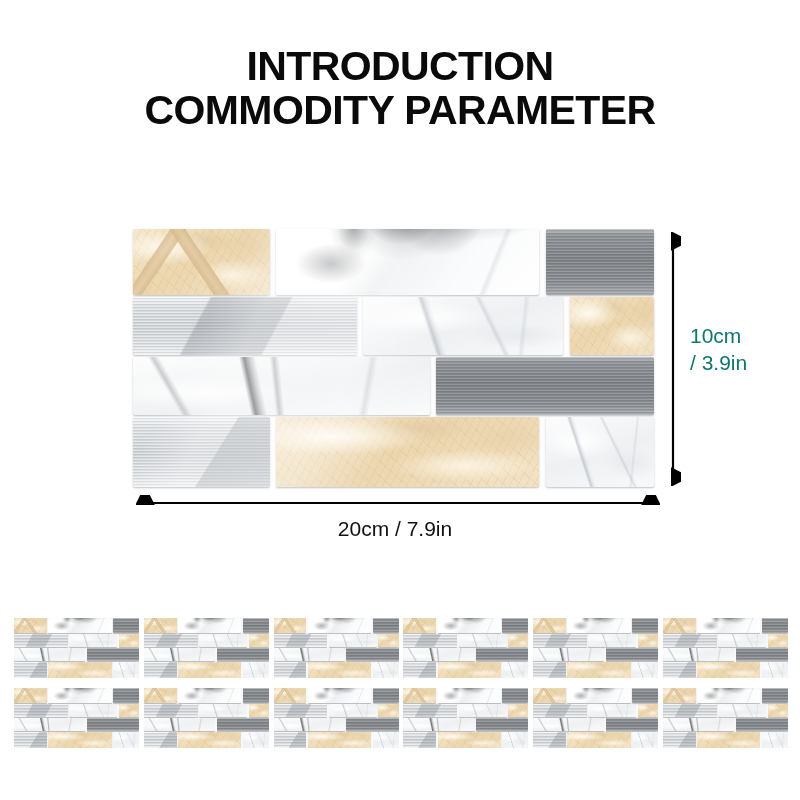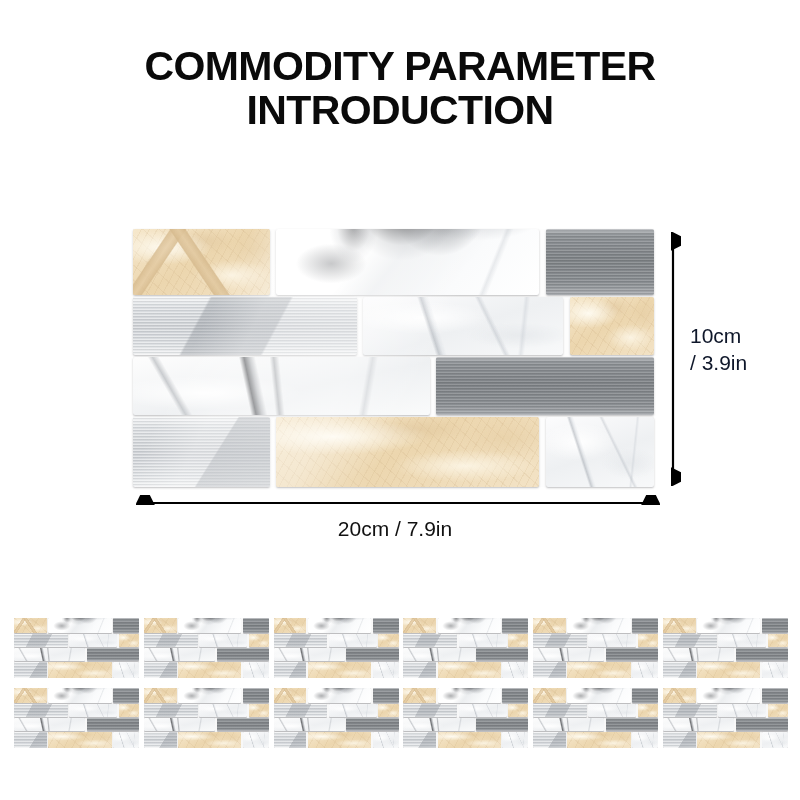--- a/index.html
+++ b/index.html
@@ -217,21 +217,21 @@
     top: 232px;
     width: 16px;
     height: 254px;
   }
   #dim-vertical-label {
     position: absolute;
     left: 690px;
     top: 322px;
     font-size: 21px;
     line-height: 27px;
-    color: #0f172a;
+    color: #0f766e;
     white-space: nowrap;
   }
   #dim-horizontal {
     position: absolute;
     left: 136px;
     top: 495px;
     width: 524px;
     height: 16px;
   }
   #dim-horizontal-label {
@@ -266,22 +266,22 @@
   .thumb .tile-row { position: absolute; }
   .thumb .tile {
     border-radius: 1px;
     box-shadow: 0 0.5px 1px rgba(90,90,95,0.40);
   }
 </style>
 </head>
 <body>
 
 <div id="heading-block">
+  <div id="title-line-2">INTRODUCTION</div>
   <div id="title-line-1">COMMODITY PARAMETER</div>
-  <div id="title-line-2">INTRODUCTION</div>
 </div>
 
 <div id="mosaic-panel">
   <div id="mosaic-rows">
       <div class="tile-row" style="top: 0px; height: 66px;">
         <div class="tile tex-beige tex-beige-grout" style="width: 26.2%; margin-right: 1.2%;"></div>
         <div class="tile tex-marble-swirl" style="width: 50.6%; margin-right: 1.2%;"></div>
         <div class="tile tex-metal-dark" style="width: 20.8%;"></div>
       </div>
       <div class="tile-row" style="top: 68px; height: 58px;">

